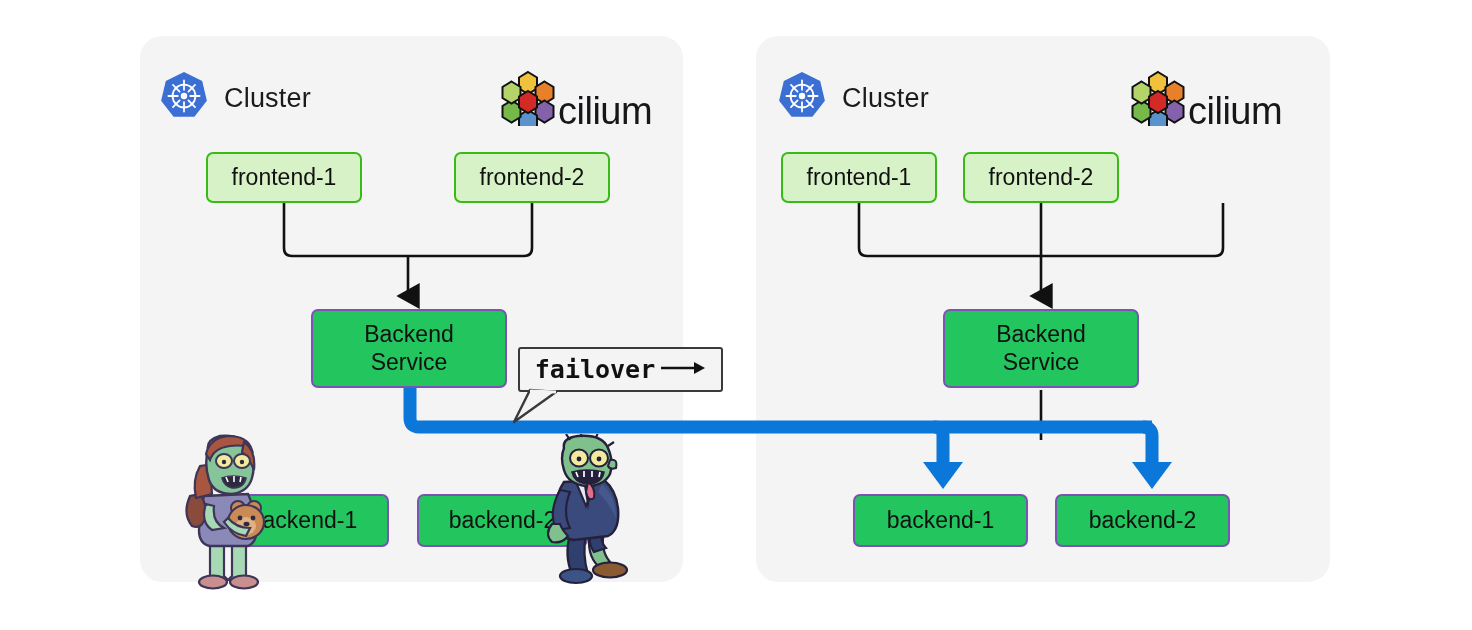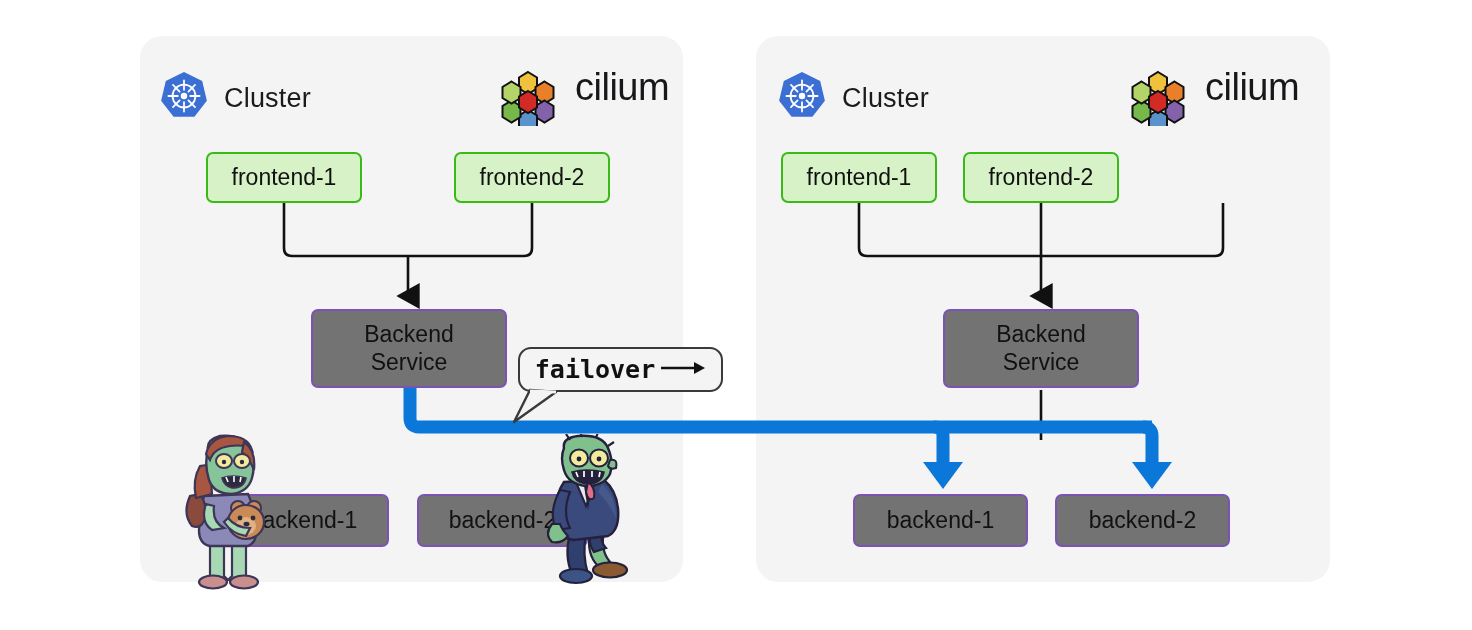--- a/index.html
+++ b/index.html
@@ -36,22 +36,22 @@
   }
   .cluster-title {
     font-size: 27px;
     color: #1b1b1b;
     letter-spacing: 0.2px;
     white-space: nowrap;
   }
   .cilium-logo {
     position: absolute;
     display: flex;
-    align-items: flex-start;
-    gap: 17px;
+    align-items: flex-end;
+    gap: 0;
   }
   .cilium-word {
     font-size: 38px;
     color: #17171a;
     letter-spacing: -0.5px;
     line-height: 1;
   }
 
   .node {
     position: absolute;
@@ -64,30 +64,30 @@
     font-size: 23px;
     line-height: 1.18;
     color: #111111;
     z-index: 6;
   }
   .node.green {
     background: #d6f2c6;
     border: 2.5px solid #38bb17;
   }
   .node.purple {
-    background: #737373;
+    background: #22c55e;
     border: 2.5px solid #7a53b5;
   }
 
   .bubble {
     position: absolute;
     box-sizing: border-box;
     background: #f4f4f5;
     border: 2.5px solid #3a3a3a;
-    border-radius: 13px;
+    border-radius: 3px;
     display: flex;
     align-items: center;
     justify-content: center;
     gap: 5px;
     z-index: 9;
     text-align: center;
   }
   .bubble-text {
     font-family: "DejaVu Sans Mono", monospace;
     font-size: 25px;

